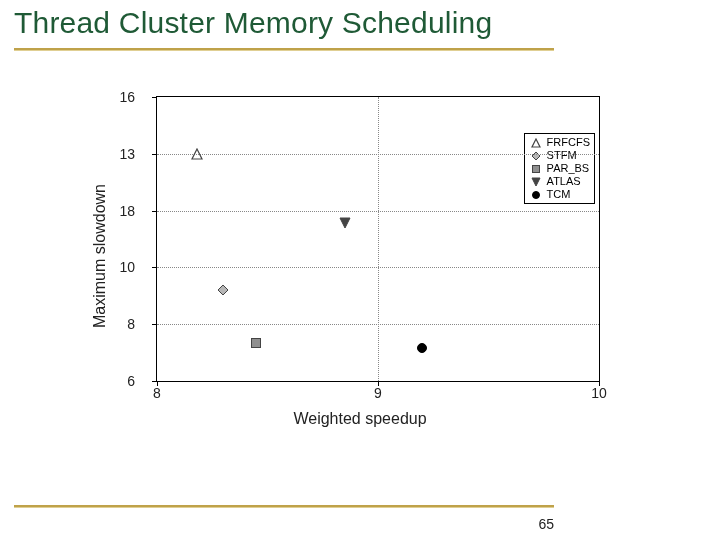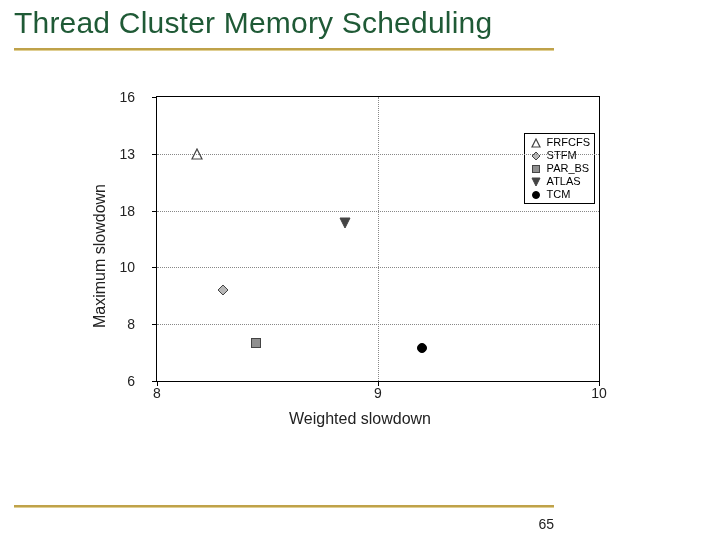--- a/index.html
+++ b/index.html
@@ -165,21 +165,21 @@
 </style>
 </head>
 <body>
 
 <div class="slide">
   <div class="title">Thread Cluster Memory Scheduling</div>
   <div class="title-rule"></div>
 
   <div class="chart-wrap">
     <div class="ylabel">Maximum slowdown</div>
-    <div class="xlabel">Weighted slowdown</div>
+    <div class="xlabel">Weighted speedup</div>
     <div class="plot" id="plot">
       <div class="legend" id="legend">
           <div class="legend-row">
             <span class="legend-mark">
               <svg width="10" height="10">
                 <polygon points="5,1 9,9 1,9" fill="none" stroke="#444444" stroke-width="1.2"></polygon>
               </svg>
             </span>
             <span class="legend-label">FRFCFS</span>
           </div>

